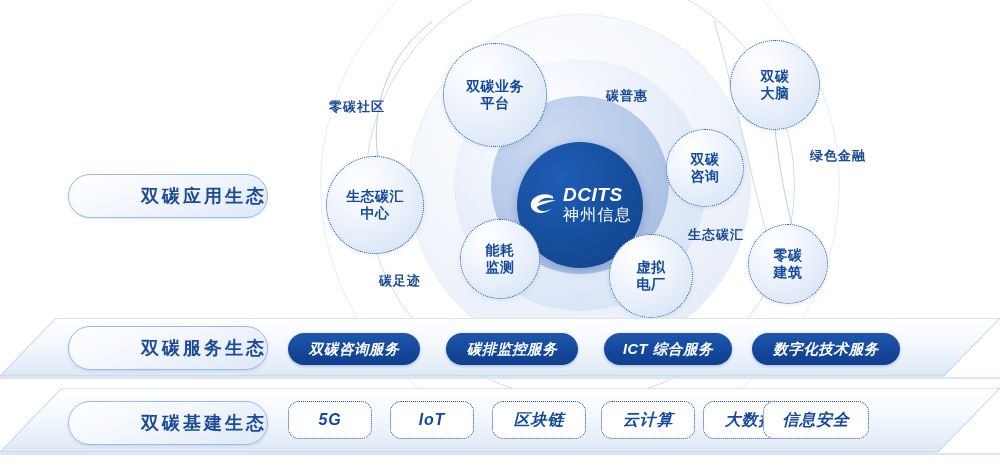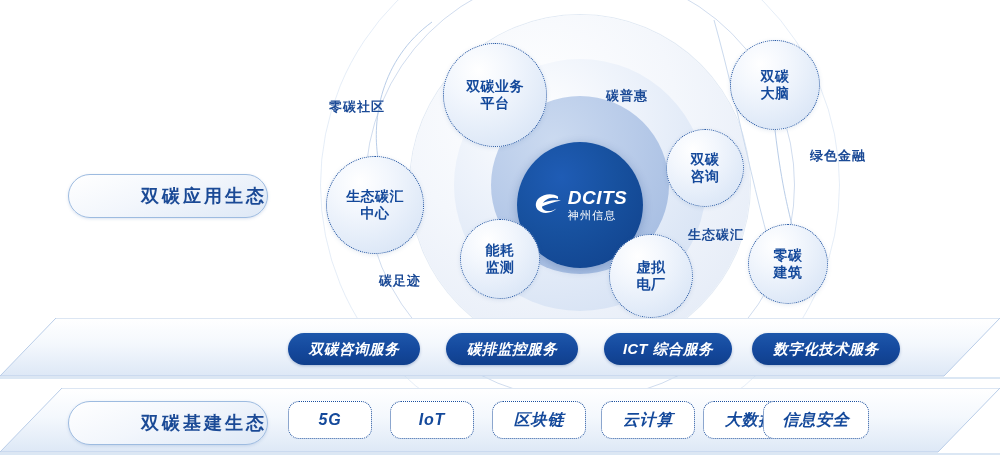--- a/index.html
+++ b/index.html
@@ -58,21 +58,21 @@
 
   
   #logo { display: flex; align-items: center; gap: 5px; transform: translateY(-1px); }
   #logo-mark { width: 30px; height: 24px; flex: none; }
   #logo-text { display: flex; flex-direction: column; align-items: flex-start; line-height: 1; }
   #logo-en {
     color: #ffffff; font-weight: 700; font-style: italic;
     font-size: 19px; letter-spacing: 0.5px;
   }
   #logo-cn {
-    color: #ffffff; font-size: 11px; letter-spacing: 1.2px;
+    color: #ffffff; font-size: 16px; letter-spacing: 1.2px;
     margin-top: 3px; font-weight: 500;
   }
 
   
   .bubble {
     position: absolute;
     border-radius: 50%;
     transform: translate(-50%, -50%);
     border: 1.6px dotted #1b4f9e;
     background: radial-gradient(circle at 34% 26%, #ffffff 0%, #f3f7fd 30%, #e0eaf8 70%, #d2e0f3 100%);
@@ -242,20 +242,23 @@
         <linearGradient id="bandGradS" x1="0" y1="0" x2="0" y2="1">
           <stop offset="0%" stop-color="#ffffff"></stop>
           <stop offset="45%" stop-color="#f4f8fd"></stop>
           <stop offset="100%" stop-color="#dde8f6"></stop>
         </linearGradient>
       </defs>
       <path d="M56 0 L1000 0 L944 58 L0 58 Z" fill="url(#bandGradS)" stroke="#b9cde8" stroke-width="1"></path>
       <line x1="0" y1="60" x2="1000" y2="60" stroke="#cfdff1" stroke-width="1.5"></line>
     </svg>
   </div>
+  <div class="row-chip" style="left:68px; top:326px; width:200px;">
+    <span>双碳服务生态</span>
+  </div>
   <div id="pill-layer">
       <div class="pill" style="left: 288px; top: 333px; width: 132px;">双碳咨询服务</div>
       <div class="pill" style="left: 446px; top: 333px; width: 132px;">碳排监控服务</div>
       <div class="pill" style="left: 604px; top: 333px; width: 128px;">ICT 综合服务</div>
       <div class="pill" style="left: 752px; top: 333px; width: 148px;">数字化技术服务</div>
     </div>
 
   <div class="band" style="top:388px; height:68px;">
     <svg width="1000" height="68" viewBox="0 0 1000 68">
       <defs>

